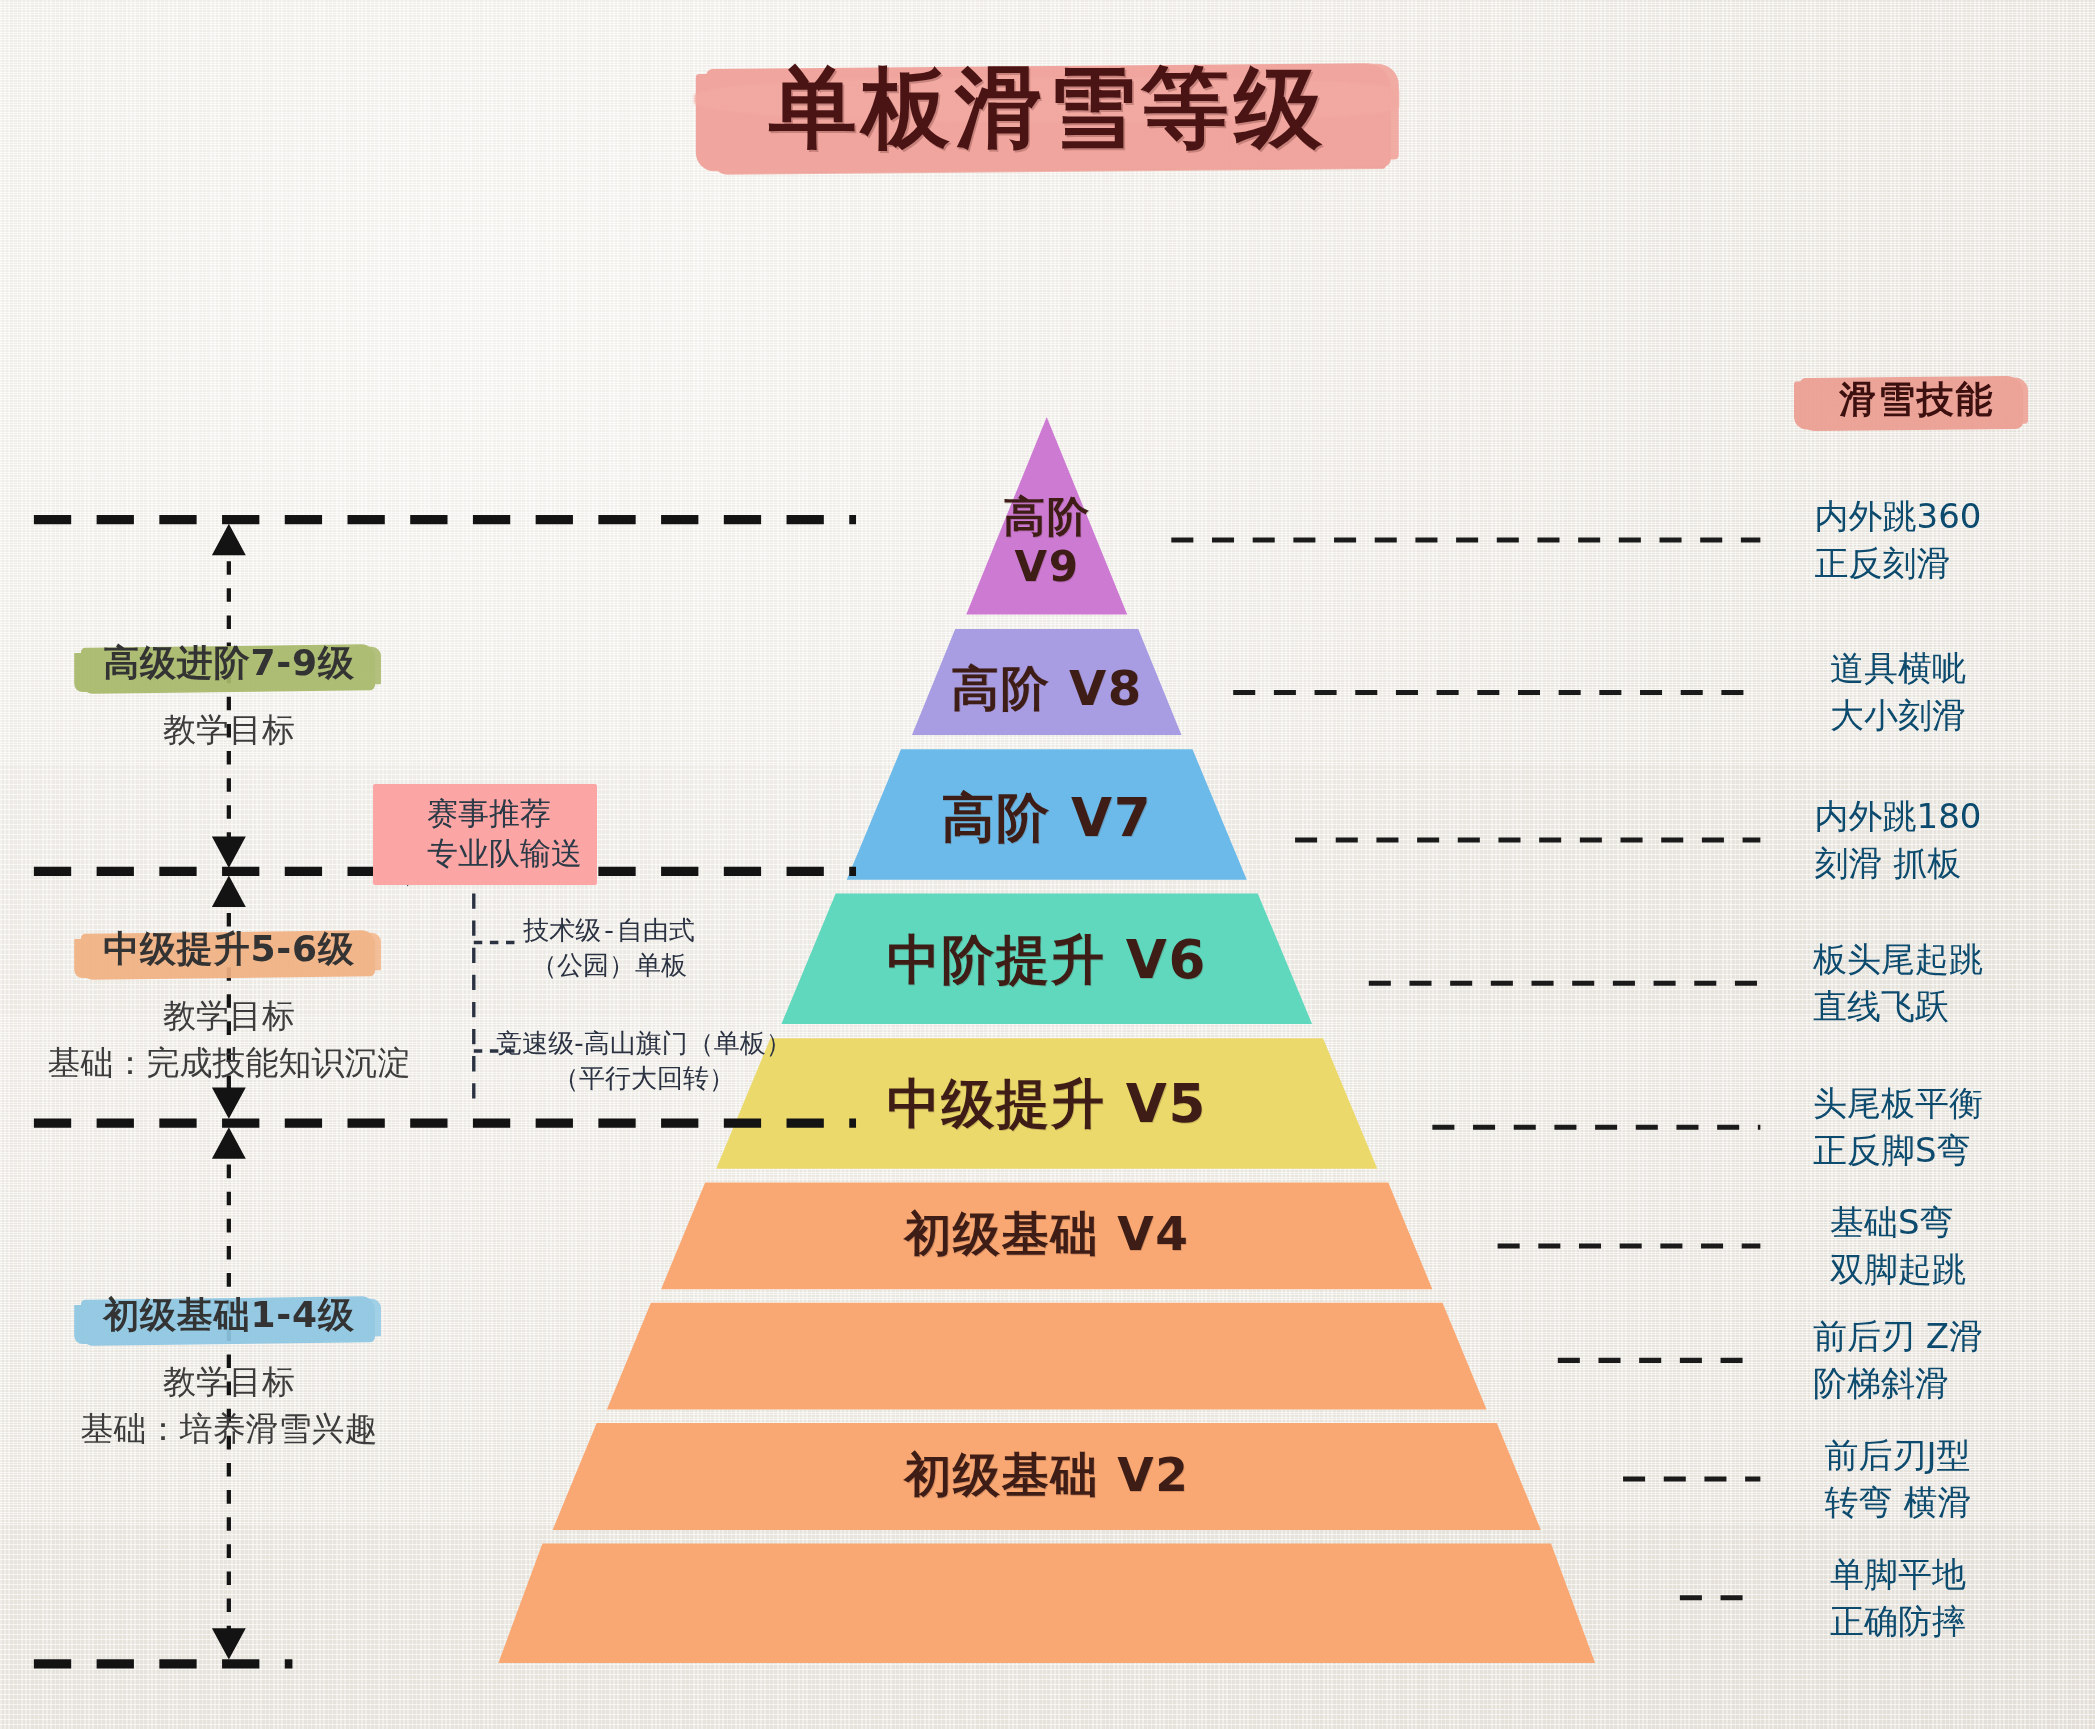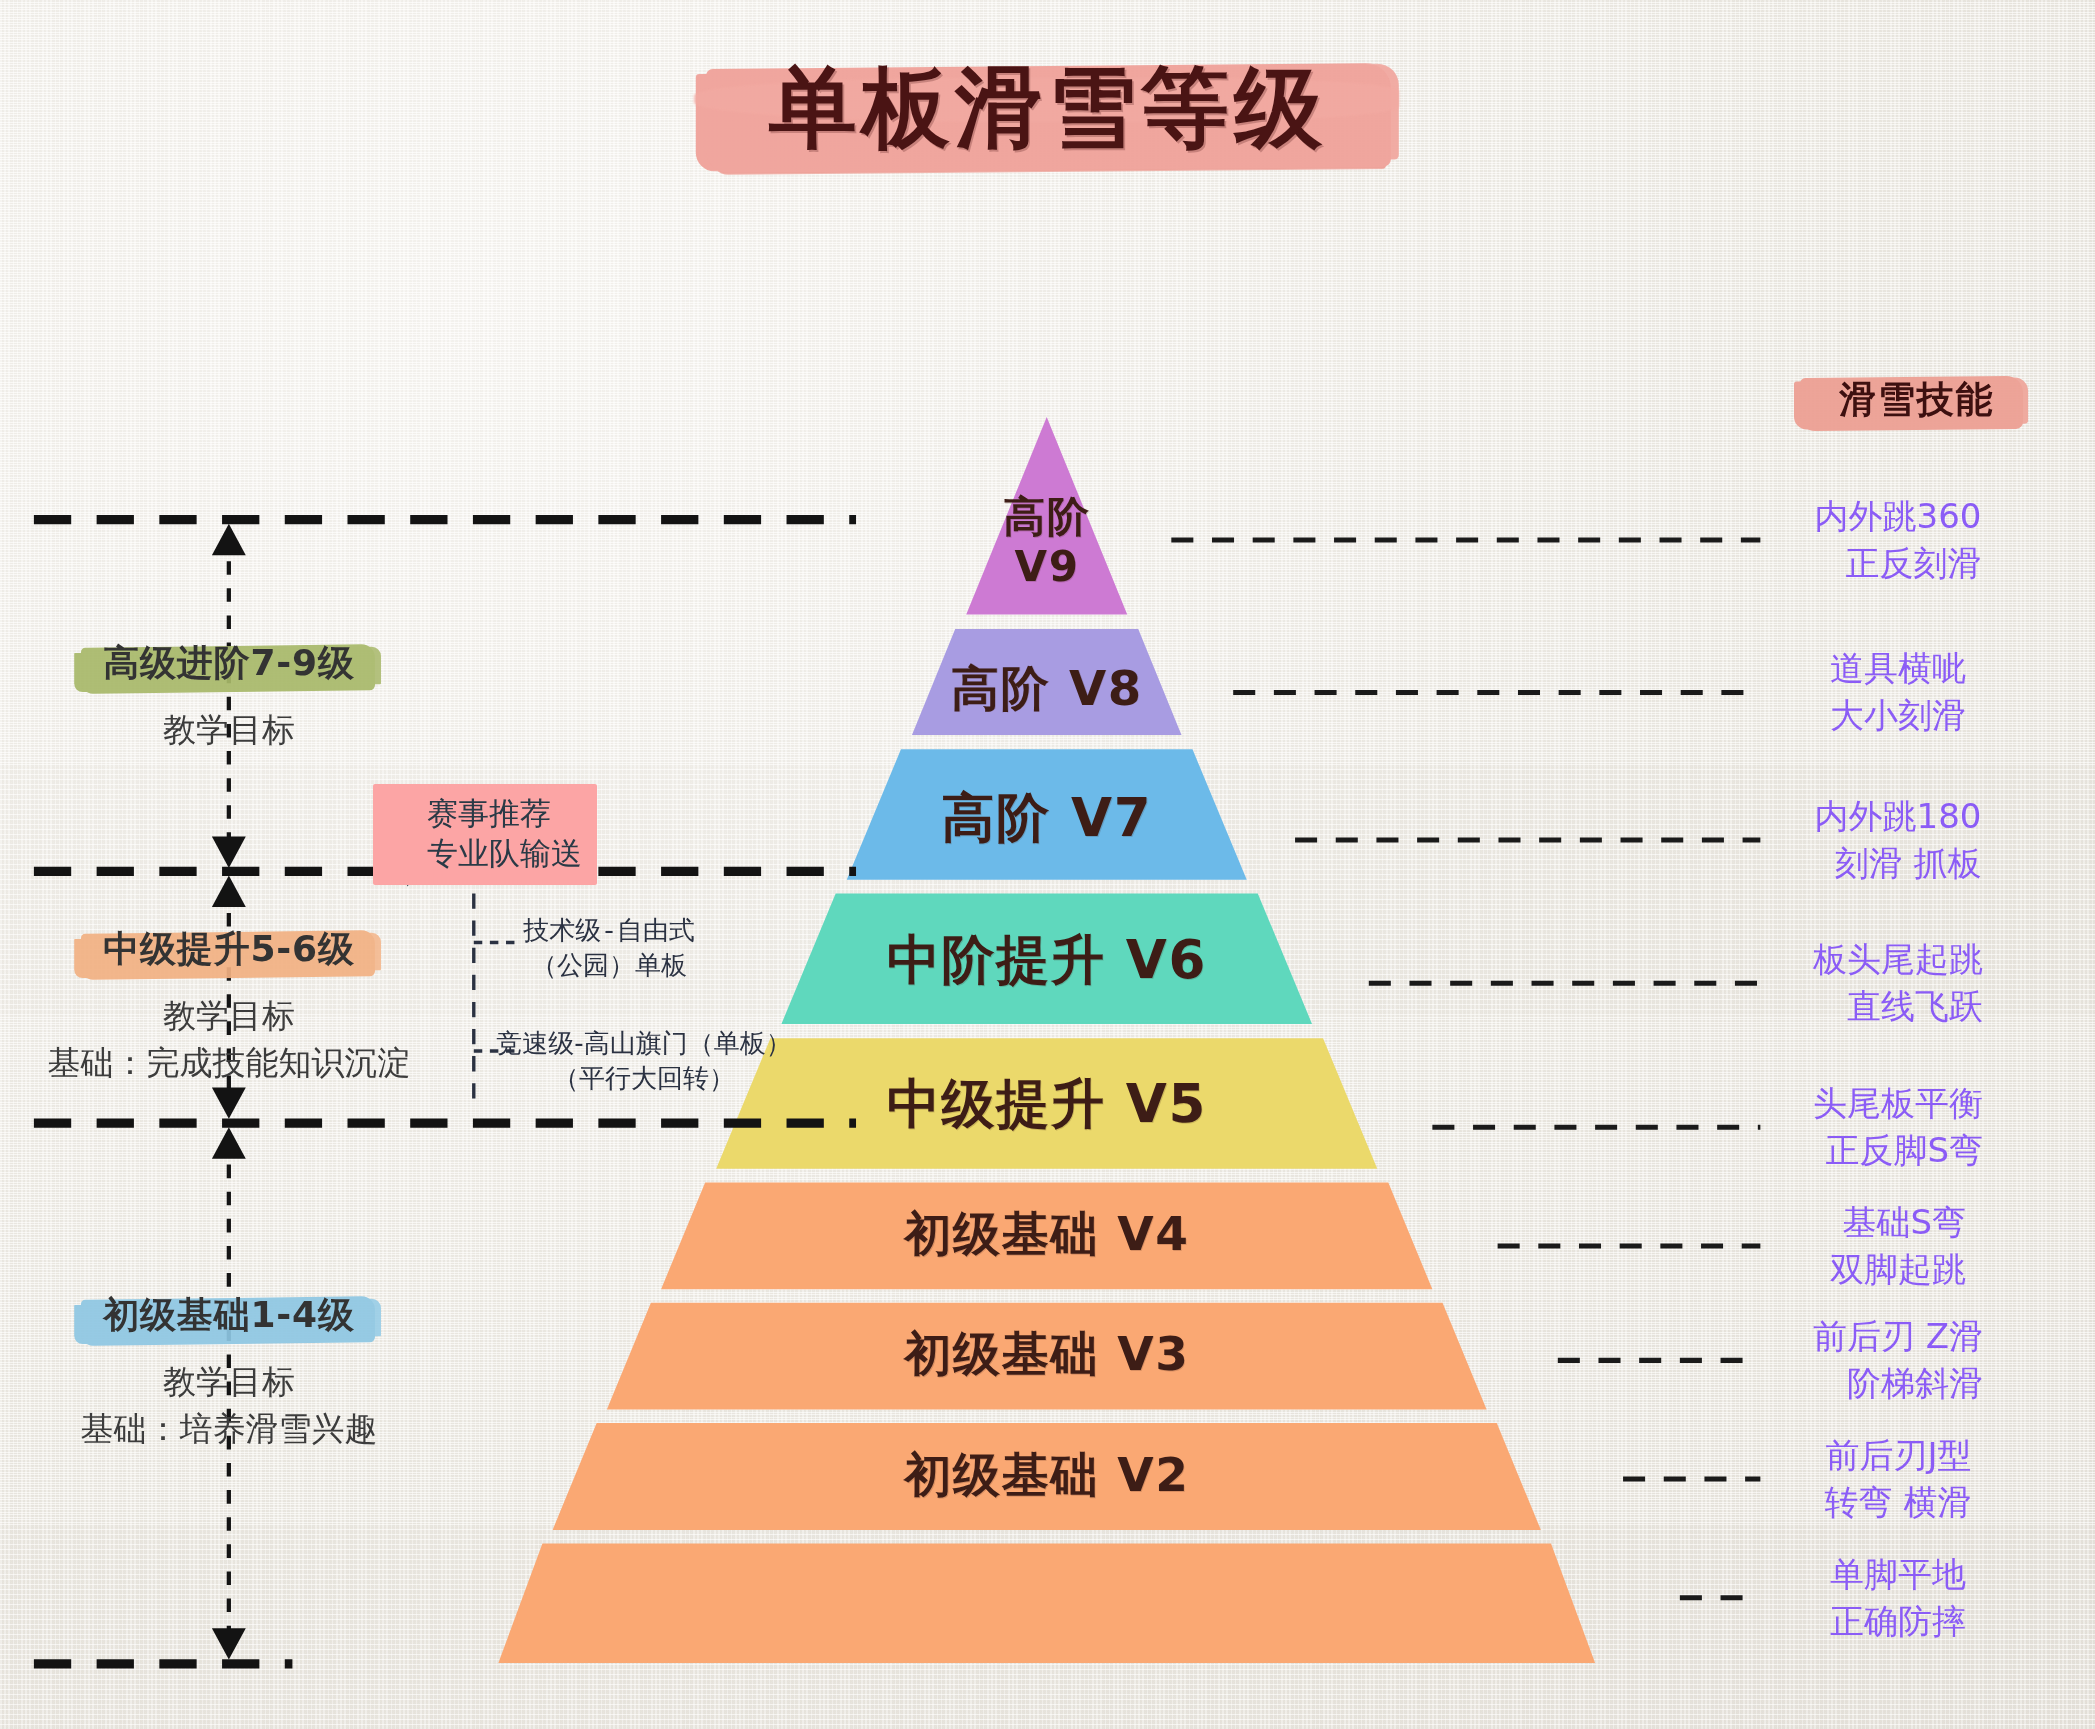--- a/index.html
+++ b/index.html
@@ -143,23 +143,23 @@
     position:absolute;
     font-size:26px;color:#2b3242;line-height:1.36;
     font-family:"DejaVu Sans","Liberation Sans",sans-serif;
     white-space:pre;text-align:center;
     transform:translateX(-50%);
   }
 
   
   .skill-label{
     position:absolute;
-    font-size:34px;color:#8b5cf6;line-height:1.38;
-    font-family:"DejaVu Sans","Liberation Sans",sans-serif;
-    white-space:pre;text-align:right;
+    font-size:34px;color:#0c4a6e;line-height:1.38;
+    font-family:"DejaVu Sans","Liberation Sans",sans-serif;
+    white-space:pre;text-align:left;
     transform:translate(-50%,-50%);
   }
 </style>
 </head>
 <body>
 
 <div id="paper-texture"></div>
 
 <div id="root">
 
@@ -231,21 +231,20 @@
     </g>
   </svg>
 
   <div class="tier-label" style="left:1047px;top:542px;font-size:42px;">高阶
 V9</div>
   <div class="tier-label" style="left:1047px;top:688px;font-size:48px;">高阶 V8</div>
   <div class="tier-label" style="left:1047px;top:818px;font-size:53px;">高阶 V7</div>
   <div class="tier-label" style="left:1047px;top:960px;font-size:53px;">中阶提升 V6</div>
   <div class="tier-label" style="left:1047px;top:1104px;font-size:53px;">中级提升 V5</div>
   <div class="tier-label" style="left:1047px;top:1234px;font-size:47px;">初级基础 V4</div>
-  <div class="tier-label" style="left:1047px;top:1354px;font-size:47px;">初级基础 V3</div>
   <div class="tier-label" style="left:1047px;top:1475px;font-size:47px;">初级基础 V2</div>
 
   <div class="skill-label" style="left:1898px;top:540px;">内外跳360
 正反刻滑</div>
   <div class="skill-label" style="left:1898px;top:692px;">道具横呲
 大小刻滑</div>
   <div class="skill-label" style="left:1898px;top:840px;">内外跳180
 刻滑 抓板</div>
   <div class="skill-label" style="left:1898px;top:983px;">板头尾起跳
 直线飞跃</div>

